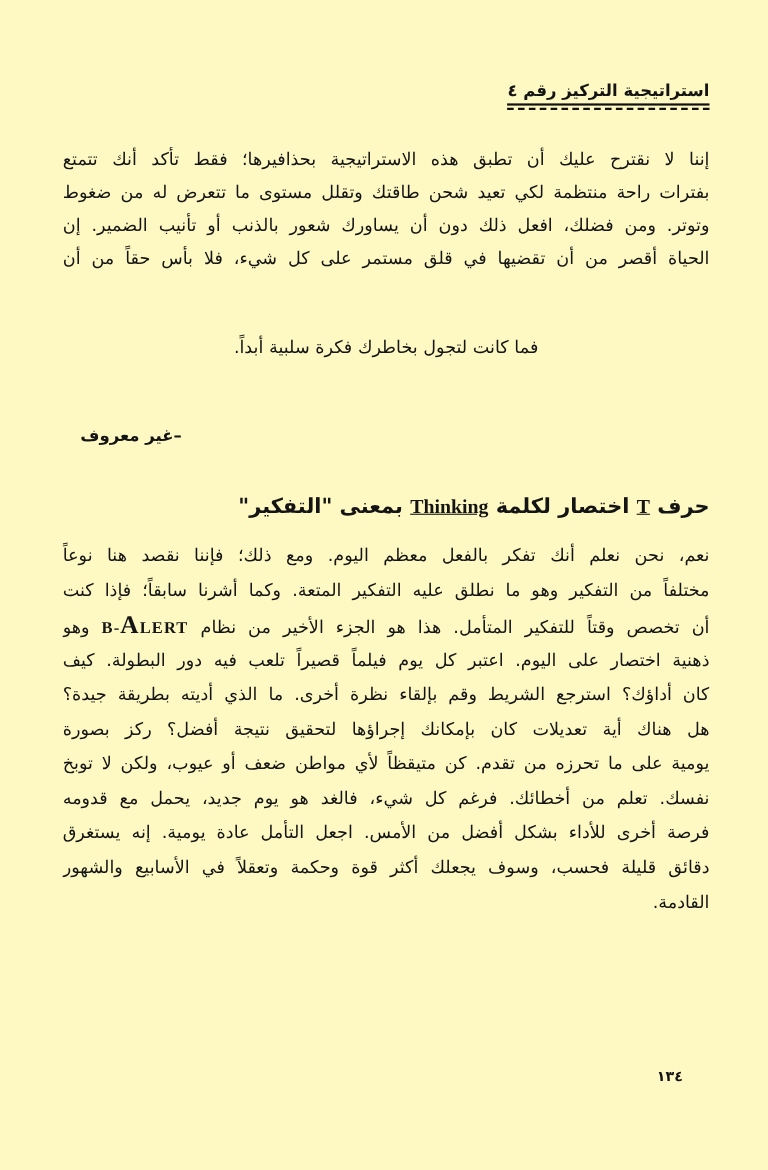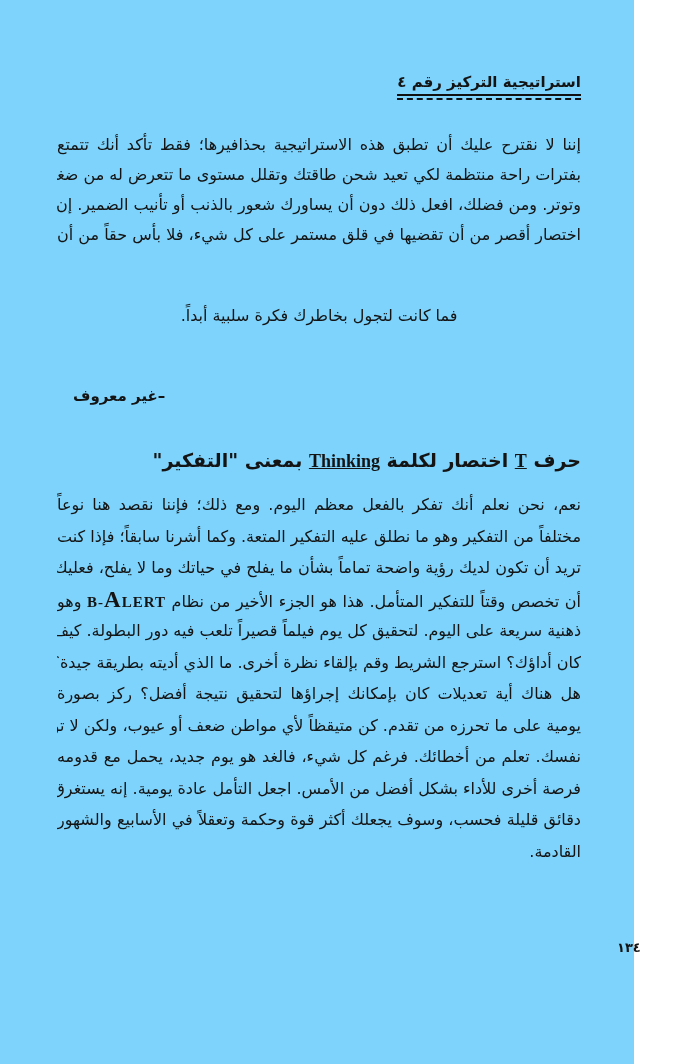--- a/index.html
+++ b/index.html
@@ -1,20 +1,20 @@
 <!DOCTYPE html>
 <html lang="ar"><head>
 <meta charset="utf-8">
 <style>
   html,body{margin:0;padding:0;}
   body{
     width:698px;height:1064px;background:#ffffff;overflow:hidden;
     font-family:"DejaVu Sans",sans-serif;color:#141414;
   }
-  .page{position:relative;width:634px;height:1064px;background:#7dd3fc;direction:rtl;}
+  .page{position:relative;width:698px;height:1064px;background:#fef9c3;direction:rtl;}
 
   
   .running-head{position:absolute;top:72px;right:53px;text-align:right;}
   .running-head .hdr-text{
     display:inline-block;font-size:15px;font-weight:bold;
     border-bottom:2px solid #111;padding-bottom:3px;
   }
   .running-head::after{
     content:"";display:block;border-top:2px dashed #111;margin-top:2px;
   }
@@ -49,58 +49,57 @@
 
   .bodypara{top:489px;}
   .bodypara .tline{height:31.5px;line-height:31.5px;}
 
   .balert{font-family:"Liberation Serif","DejaVu Serif",serif;font-weight:bold;unicode-bidi:isolate;}
   .balert .b-small{font-size:15px;letter-spacing:1px;}
   .balert .a-big{font-size:23px;letter-spacing:1px;}
   .balert .rest{font-size:15px;letter-spacing:1px;}
 
   .page-number{
-    position:absolute;top:940px;left:597px;
-    font-size:13px;font-weight:bold;direction:rtl;margin-left:20px;
+    position:absolute;top:972px;left:597px;
+    font-size:13px;font-weight:bold;direction:rtl;
   }
 </style>
 </head>
 <body>
 
 <div class="page">
 
   <div class="running-head">
     <span class="hdr-text">استراتيجية التركيز رقم ٤</span>
   </div>
 
   <div class="textblock para1">
     <div class="tline">إننا لا نقترح عليك أن تطبق هذه الاستراتيجية بحذافيرها؛ فقط تأكد أنك تتمتع</div>
     <div class="tline">بفترات راحة منتظمة لكي تعيد شحن طاقتك وتقلل مستوى ما تتعرض له من ضغوط</div>
     <div class="tline">وتوتر. ومن فضلك، افعل ذلك دون أن يساورك شعور بالذنب أو تأنيب الضمير. إن</div>
-    <div class="tline">اختصار أقصر من أن تقضيها في قلق مستمر على كل شيء، فلا بأس حقاً من أن</div>
+    <div class="tline">الحياة أقصر من أن تقضيها في قلق مستمر على كل شيء، فلا بأس حقاً من أن</div>
   </div>
 
   <div class="textblock quoteblock">
     <div class="qline">فما كانت لتجول بخاطرك فكرة سلبية أبداً.</div>
   </div>
 
   <div class="attribution">–غير معروف</div>
 
   <div class="textblock section-heading">
     <span>حرف </span><span class="latin-serif">T</span><span> اختصار لكلمة </span><span class="latin-serif">Thinking</span><span> بمعنى "التفكير"</span>
   </div>
 
   <div class="textblock bodypara">
     <div class="tline">نعم، نحن نعلم أنك تفكر بالفعل معظم اليوم. ومع ذلك؛ فإننا نقصد هنا نوعاً</div>
     <div class="tline">مختلفاً من التفكير وهو ما نطلق عليه التفكير المتعة. وكما أشرنا سابقاً؛ فإذا كنت</div>
-    <div class="tline">تريد أن تكون لديك رؤية واضحة تماماً بشأن ما يفلح في حياتك وما لا يفلح، فعليك</div>
     <div class="tline">
       <span>أن تخصص وقتاً للتفكير المتأمل. هذا هو الجزء الأخير من نظام </span><span class="balert" dir="ltr"><span class="b-small">B-</span><span class="a-big">A</span><span class="rest">LERT</span></span><span> وهو</span>
     </div>
-    <div class="tline">ذهنية سريعة على اليوم. لتحقيق كل يوم فيلماً قصيراً تلعب فيه دور البطولة. كيف</div>
+    <div class="tline">ذهنية اختصار على اليوم. اعتبر كل يوم فيلماً قصيراً تلعب فيه دور البطولة. كيف</div>
     <div class="tline">كان أداؤك؟ استرجع الشريط وقم بإلقاء نظرة أخرى. ما الذي أديته بطريقة جيدة؟</div>
     <div class="tline">هل هناك أية تعديلات كان بإمكانك إجراؤها لتحقيق نتيجة أفضل؟ ركز بصورة</div>
     <div class="tline">يومية على ما تحرزه من تقدم. كن متيقظاً لأي مواطن ضعف أو عيوب، ولكن لا توبخ</div>
     <div class="tline">نفسك. تعلم من أخطائك. فرغم كل شيء، فالغد هو يوم جديد، يحمل مع قدومه</div>
     <div class="tline">فرصة أخرى للأداء بشكل أفضل من الأمس. اجعل التأمل عادة يومية. إنه يستغرق</div>
     <div class="tline">دقائق قليلة فحسب، وسوف يجعلك أكثر قوة وحكمة وتعقلاً في الأسابيع والشهور</div>
     <div class="tline short">القادمة.</div>
   </div>
 
   <div class="page-number">١٣٤</div>

